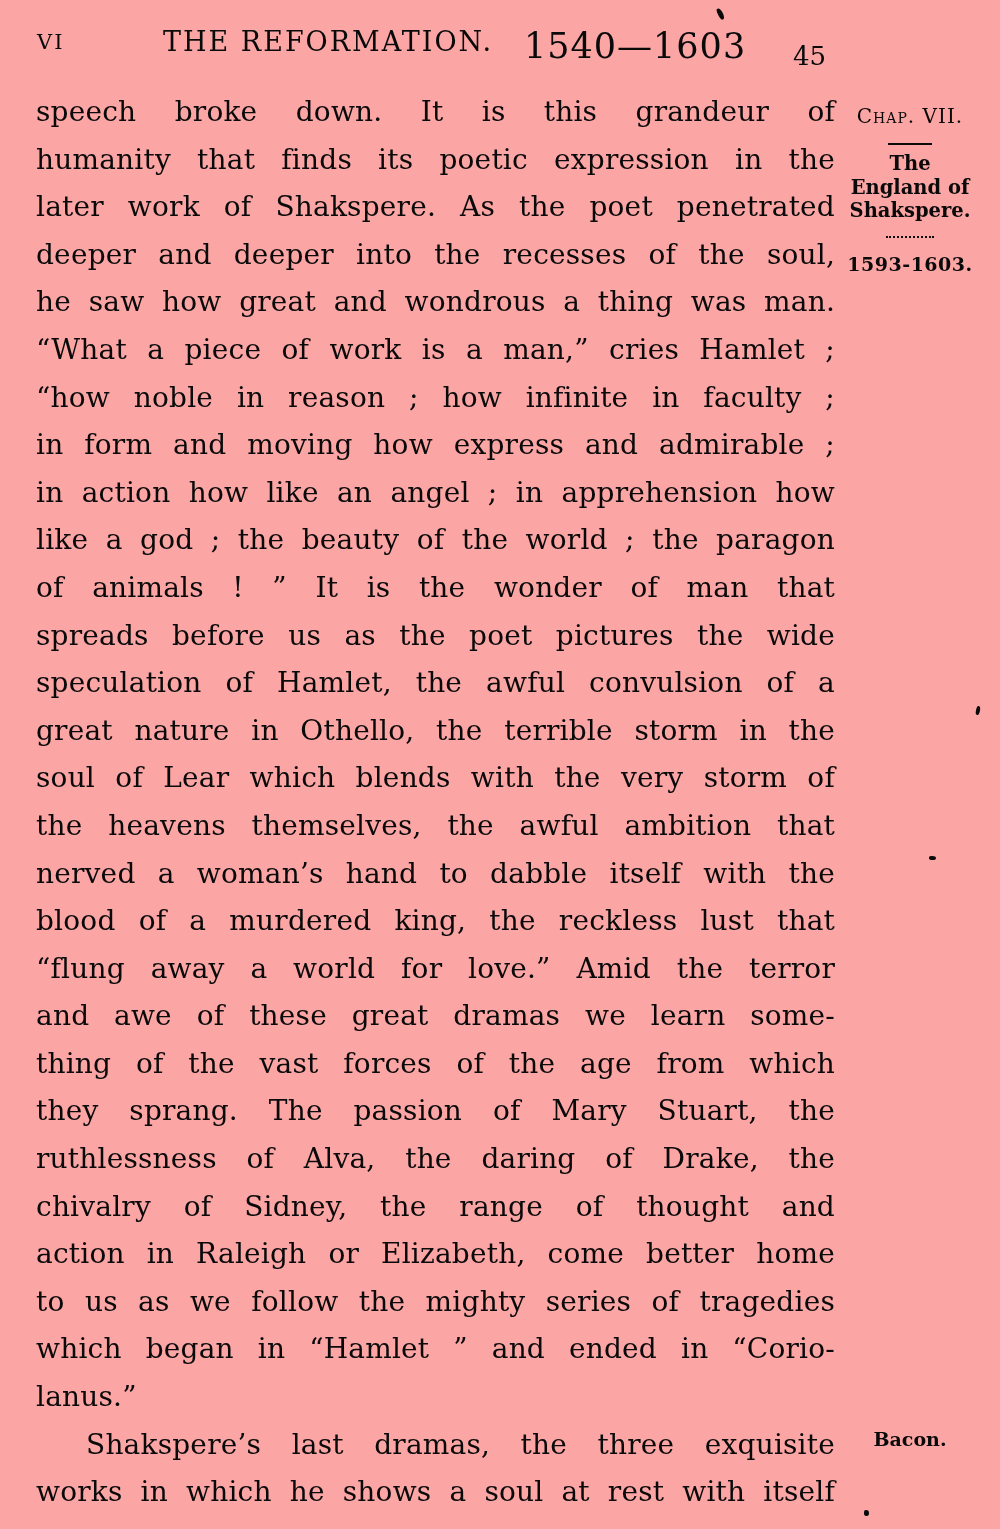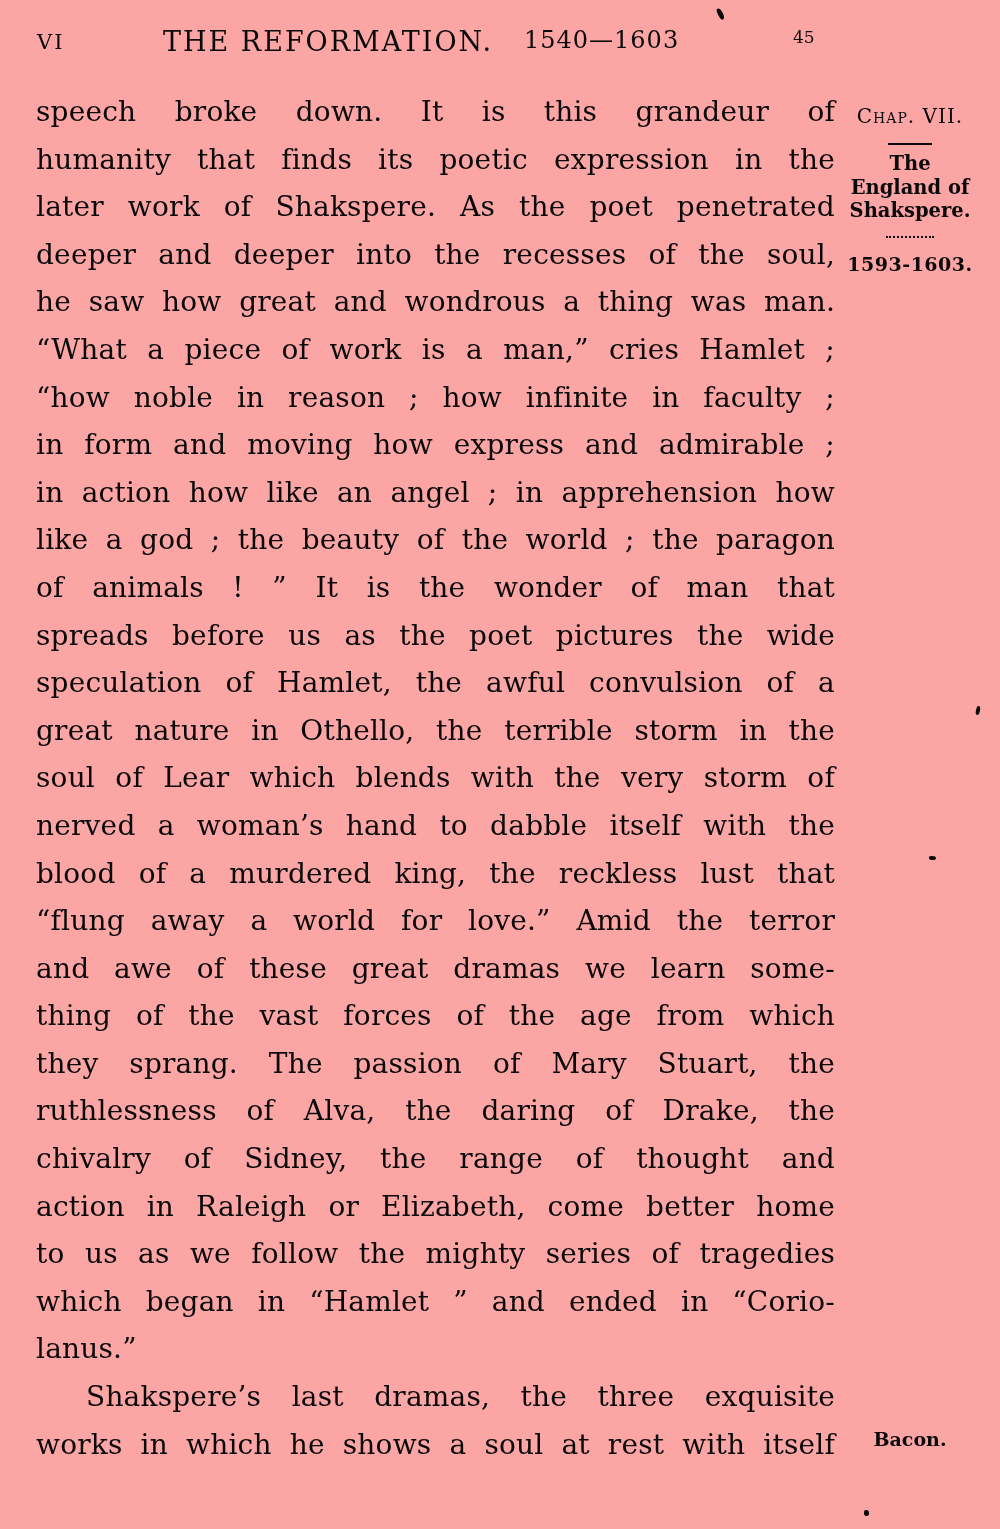--- a/index.html
+++ b/index.html
@@ -18,25 +18,25 @@
   .rh-volume {
     position: absolute; left: 37px; top: 30px;
     font-size: 21px; font-variant: small-caps; letter-spacing: 2px;
   }
   .rh-title {
     position: absolute; left: 163px; top: 26px;
     font-size: 27px; letter-spacing: 2px;
   }
   .rh-dates {
     position: absolute; left: 524px; top: 26px;
-    font-size: 24px; letter-spacing: 1px;
+    font-size: 35px; letter-spacing: 1px;
   }
   .rh-page {
-    position: absolute; left: 793px; top: 27px;
-    font-size: 17px;
+    position: absolute; left: 793px; top: 41px;
+    font-size: 26px;
   }
 
   
   .body-column {
     position: absolute; left: 36px; top: 88px; width: 799px;
     font-size: 28px; line-height: 47.6px; letter-spacing: 0.2px;
   }
   .bline {
     text-align: justify;
     text-align-last: justify;
@@ -81,20 +81,21 @@
       <div class="bline">“What a piece of work is a man,” cries Hamlet ;</div>
       <div class="bline">“how noble in reason ; how infinite in faculty ;</div>
       <div class="bline">in form and moving how express and admirable ;</div>
       <div class="bline">in action how like an angel ; in apprehension how</div>
       <div class="bline">like a god ; the beauty of the world ; the paragon</div>
       <div class="bline">of animals ! ”  It is the wonder of man that</div>
       <div class="bline">spreads before us as the poet pictures the wide</div>
       <div class="bline">speculation of Hamlet, the awful convulsion of a</div>
       <div class="bline">great nature in Othello, the terrible storm in the</div>
       <div class="bline">soul of Lear which blends with the very storm of</div>
+      <div class="bline">the heavens themselves, the awful ambition that</div>
       <div class="bline">nerved a woman’s hand to dabble itself with the</div>
       <div class="bline">blood of a murdered king, the reckless lust that</div>
       <div class="bline">“flung away a world for love.”  Amid the terror</div>
       <div class="bline">and awe of these great dramas we learn some-</div>
       <div class="bline">thing of the vast forces of the age from which</div>
       <div class="bline">they sprang.  The passion of Mary Stuart, the</div>
       <div class="bline">ruthlessness of Alva, the daring of Drake, the</div>
       <div class="bline">chivalry of Sidney, the range of thought and</div>
       <div class="bline">action in Raleigh or Elizabeth, come better home</div>
       <div class="bline">to us as we follow the mighty series of tragedies</div>

